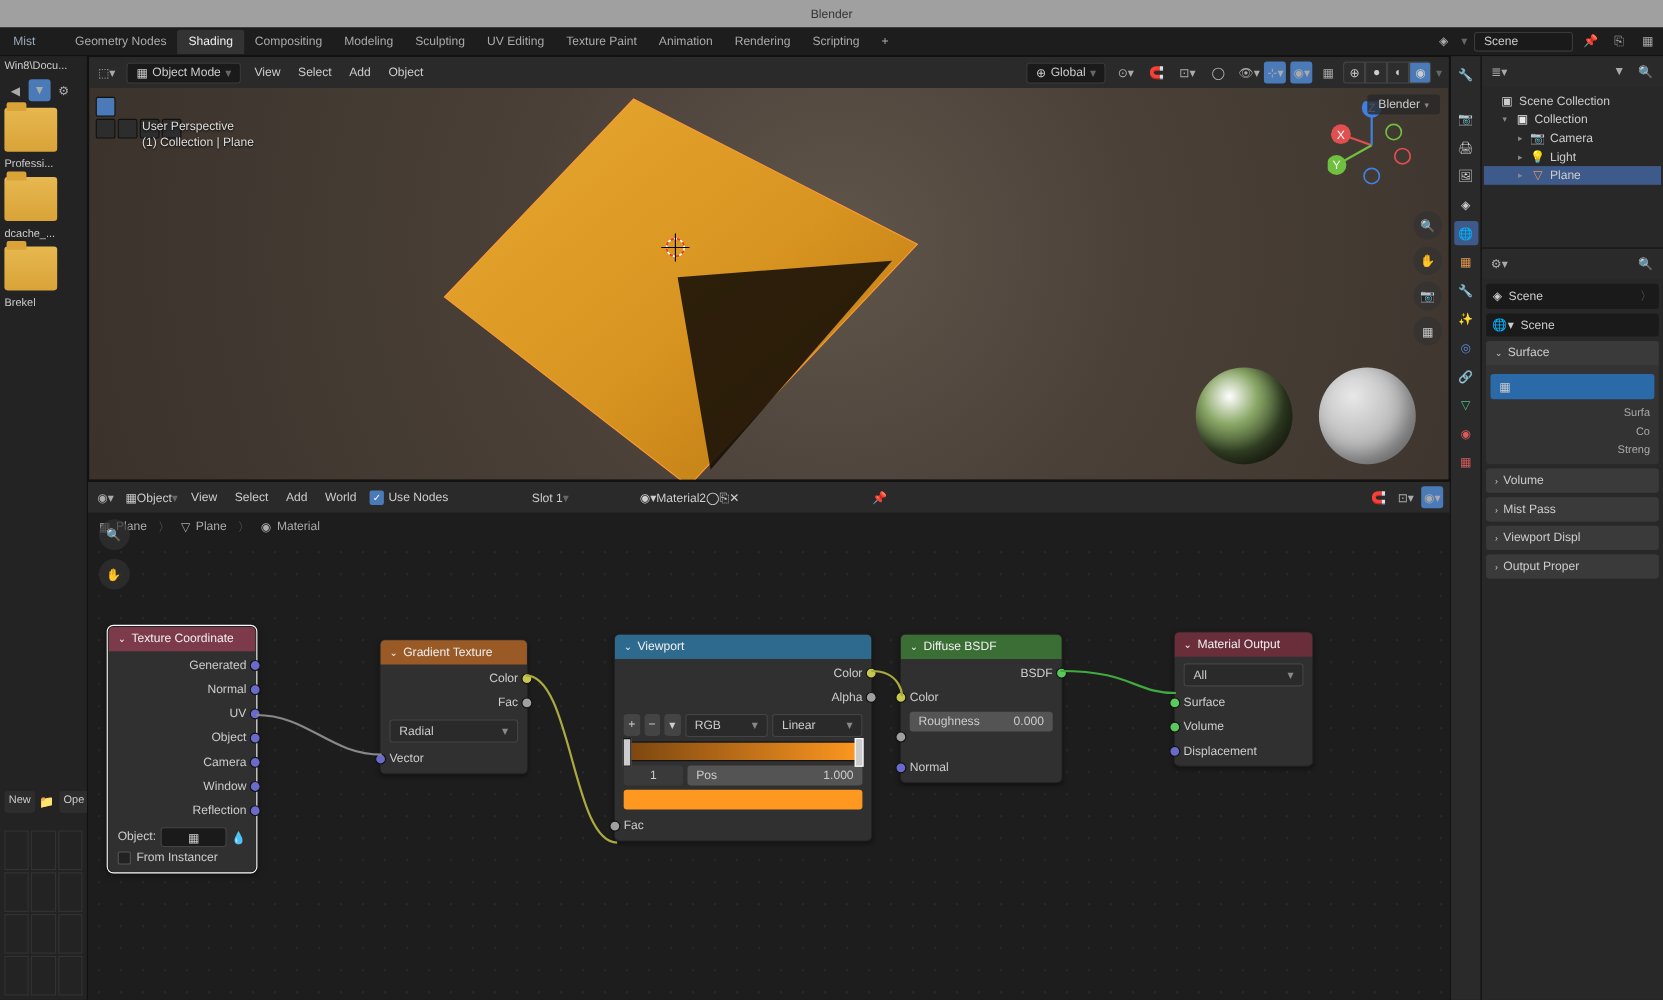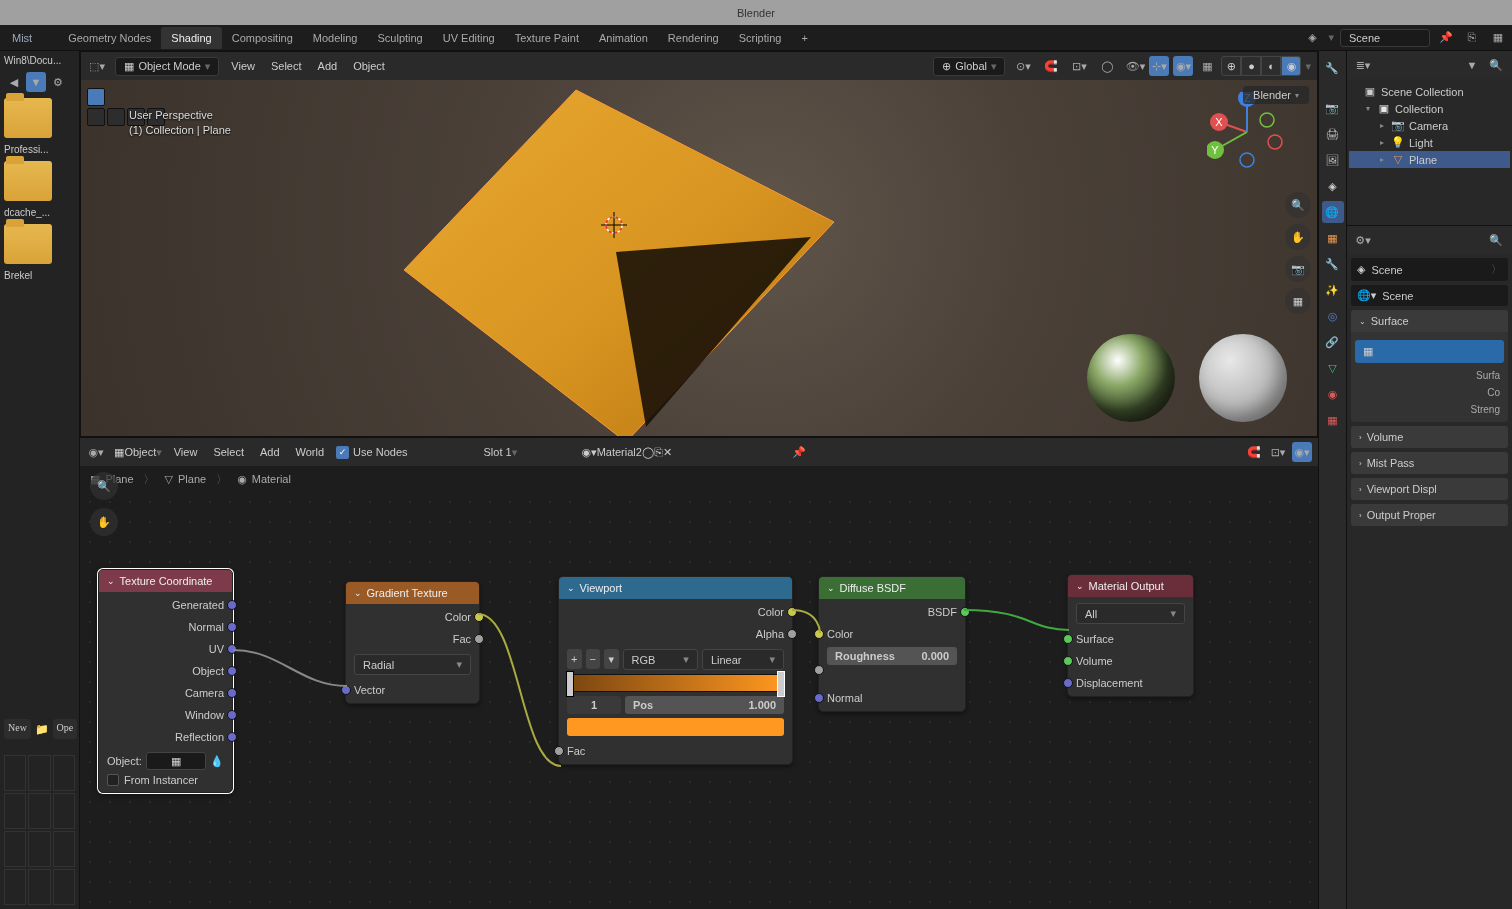--- a/index.html
+++ b/index.html
@@ -21,21 +21,21 @@
 
 .main { display: grid; grid-template-columns: 80px 1fr 28px 166px; grid-template-rows: 386px 1fr; height: 858px; }
 
 
 .leftstrip { grid-row: 1 / 3; background: #232323; border-right: 1px solid #111; padding: 4px; display: flex; flex-direction: column; gap: 6px; overflow: hidden; }
 .leftstrip .row { display: flex; gap: 4px; align-items: center; }
 .leftstrip .folder { width: 48px; height: 40px; background: linear-gradient(#e6b84f,#d9a338); border-radius: 3px; position: relative; }
 .leftstrip .folder:before { content:''; position:absolute; top:-5px; left:2px; width:18px; height:8px; background:#d9a338; border-radius:2px 2px 0 0; }
 .leftstrip .lbl { font-size: 10px; color: #ccc; white-space: nowrap; overflow: hidden; text-overflow: ellipsis; width: 60px; }
 .newopen { display:flex; gap:4px; margin-top:auto; }
-.newopen .nbtn { flex:1; background:#2d2d2d; border-radius:3px; padding:3px 4px; font-size:10px; text-align:center;font-family:Liberation Serif, serif; }
+.newopen .nbtn { flex:1; background:#2d2d2d; border-radius:3px; padding:3px 4px; font-size:10px; text-align:center; }
 .leftstrip .grid3 { display:grid; grid-template-columns:repeat(3,1fr); gap:2px; margin-top:10px; }
 .leftstrip .grid3 div { height:36px; border:1px solid #333; }
 
 
 .viewport { position: relative; background: radial-gradient(circle at 55% 45%, #5f554a 0%, #4a4038 40%, #3a322b 100%); border: 1px solid #111; overflow:hidden; }
 .vp-header { position:absolute; top:0; left:0; right:0; height:28px; background:#2a2a2a; display:flex; align-items:center; padding:0 6px; gap:8px; z-index:5; }
 .vp-header .sel { background:#1a1a1a; border:1px solid #3a3a3a; border-radius:3px; padding:2px 8px; display:flex; align-items:center; gap:4px; }
 .vp-header .menu { color:#ccc; padding:0 4px; cursor:pointer; }
 .vp-header .rgroup { margin-left:auto; display:flex; align-items:center; gap:4px; }
 .shading-btns { display:flex; }
@@ -88,21 +88,21 @@
 .node .nrow.right { justify-content:flex-end; }
 .node .nrow.left { justify-content:flex-start; }
 .node .socket { width:10px; height:10px; border-radius:5px; position:absolute; top:6px; border:1px solid #111; }
 .node .socket.out { right:-5px; }
 .node .socket.in { left:-5px; }
 .socket.vec { background:#6a6aca; }
 .socket.col { background:#c8c850; }
 .socket.fac { background:#a0a0a0; }
 .socket.shader { background:#5ac85a; }
 .node .dropdown { background:#2a2a2a; border:1px solid #444; border-radius:3px; padding:3px 8px; margin:4px 8px; display:flex; align-items:center; justify-content:space-between;gap:28px; }
-.node .numfield { background:#545454; border-radius:3px; padding:3px 8px; display:flex; justify-content:space-between;font-weight:bold; }
+.node .numfield { background:#545454; border-radius:3px; padding:3px 8px; display:flex; justify-content:space-between; }
 .node .numfield.dark { background:#3a3a3a; }
 .noodle { position:absolute; pointer-events:none; z-index:1; }
 
 
 .propcol { grid-row: 1 / 3; background:#2a2a2a; border-left:1px solid #111; display:flex; flex-direction:column; align-items:center; padding-top:6px; gap:4px; }
 .propcol .pbtn { width:22px; height:22px; border-radius:3px; display:flex; align-items:center; justify-content:center; }
 .propcol .pbtn.active { background:#3d5a8a; }
 
 
 .rightpanel { grid-row: 1 / 3; background:#282828; border-left:1px solid #111; display:flex; flex-direction:column; overflow:hidden; }

